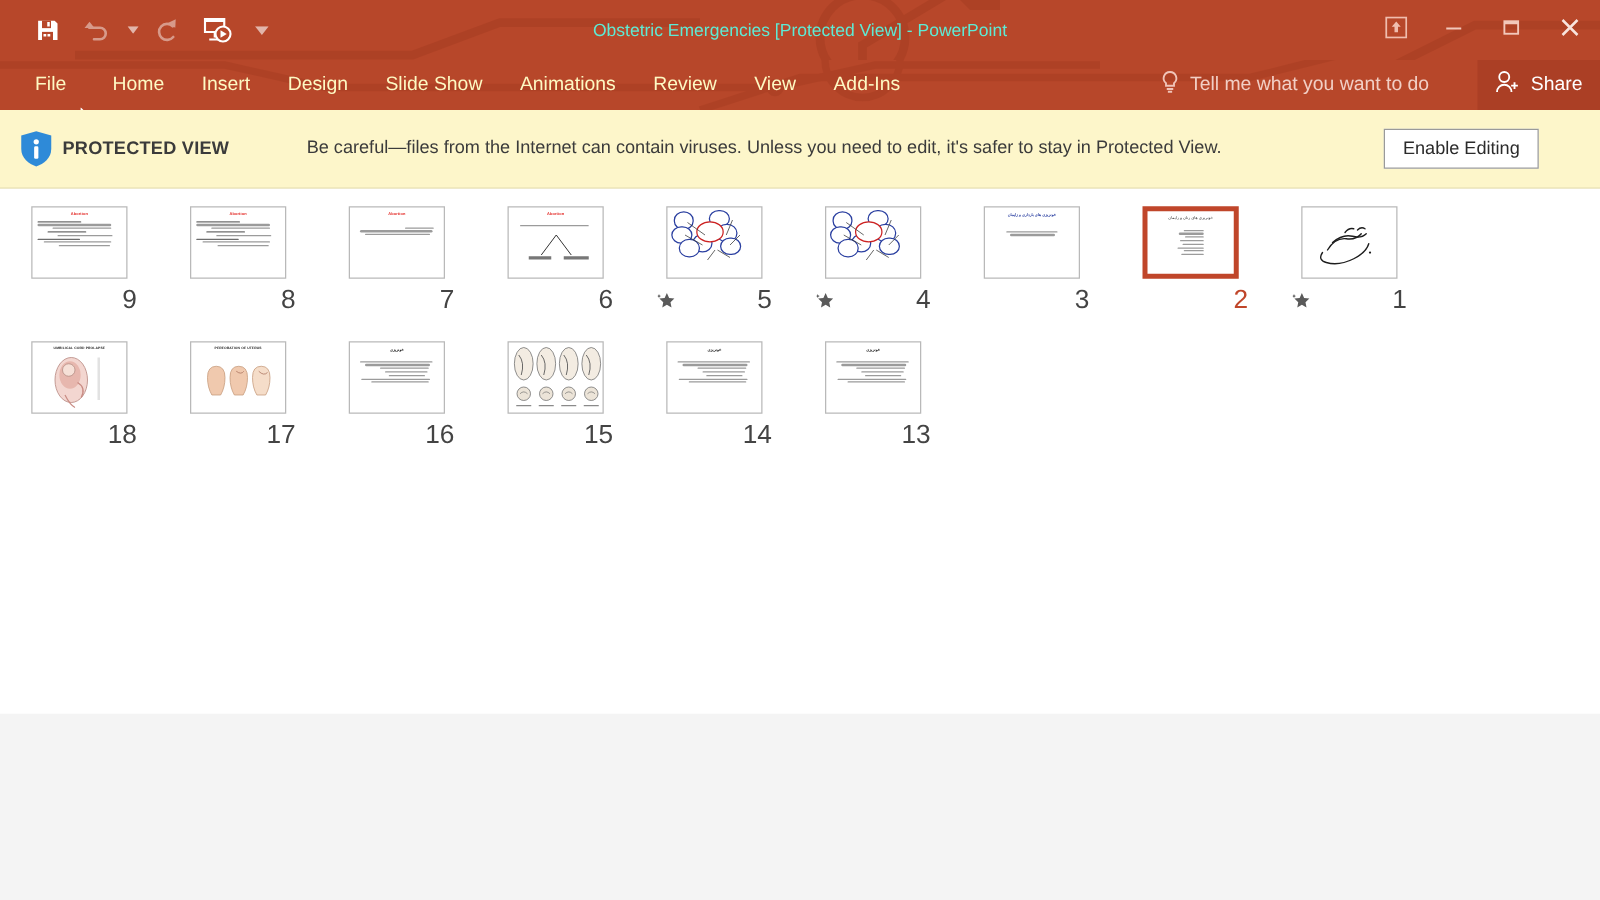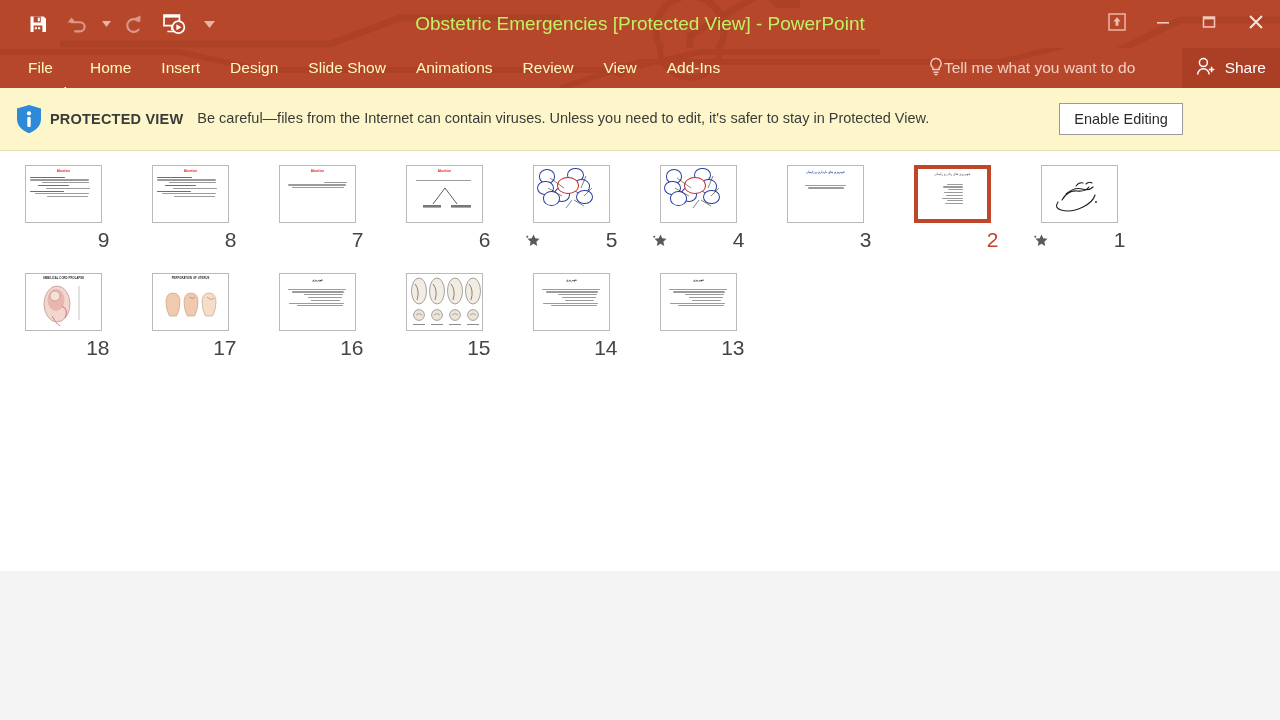--- a/index.html
+++ b/index.html
@@ -38,22 +38,22 @@
   .qat-caret {
     width: 16px; height: 38px;
     display: flex; align-items: center; justify-content: center;
     opacity: .6;
   }
   .qat-caret.sep { width: 30px; }
   .win-title {
     position: absolute; left: 0; right: 0; top: 0;
     height: 48px; line-height: 48px;
     text-align: center;
-    color: #bef264;
-    font-size: 19px;
+    color: #5eead4;
+    font-size: 14px;
     z-index: 2;
     white-space: nowrap;
   }
   .win-ctrls {
     position: absolute; right: 0; top: 0;
     height: 44px;
     display: flex; align-items: center;
     z-index: 3;
   }
   .win-ctrl {
@@ -77,21 +77,21 @@
     display: flex; align-items: center;
     padding: 0 15px;
     color: #fef9c3;
     font-size: 15.5px;
     white-space: nowrap;
   }
   .tab.first { padding-left: 28px; padding-right: 22px; }
   .tellme {
     position: absolute; z-index: 3;
     left: 928px; top: 0; height: 40px;
-    display: flex; align-items: center; 
+    display: flex; align-items: center; gap: 8px;
     color: #f2cfc5; font-size: 15.5px;
     white-space: nowrap; overflow: hidden;
     width: 258px;
   }
   .share {
     position: absolute; z-index: 3;
     right: 0; top: 0; height: 40px;
     display: flex; align-items: center; gap: 9px;
     padding: 0 14px 0 14px;
     background: #ab3f25;
@@ -110,21 +110,21 @@
     padding: 0 14px 0 12px;
   }
   .pv-shield { width: 34px; display: flex; justify-content: center; align-items: center; }
   .pv-label {
     font-size: 14.5px; font-weight: bold; color: #3b3b3b;
     letter-spacing: .2px; margin-left: 4px; margin-right: 14px;
     white-space: nowrap;
   }
   .pv-msg {
     font-size: 14.5px; color: #3b3b3b; line-height: 1.45;
-    flex: 1; max-width: 862px;
+    flex: 1; max-width: 862px; margin-left: 48px;
   }
   .pv-enable {
     font-size: 14.5px; color: #2b2b2b;
     background: #ffffff;
     border: 1px solid #9a9a9a;
     padding: 7px 14px;
     margin-right: 16px;
     white-space: nowrap;
   }
 

